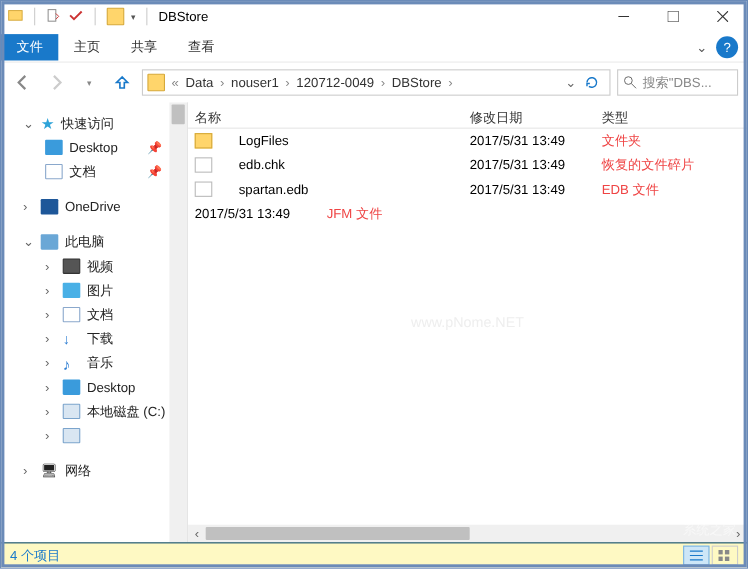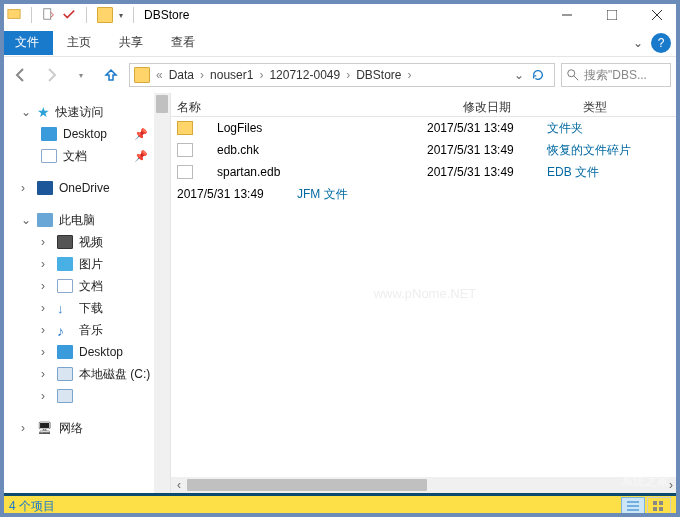--- a/index.html
+++ b/index.html
@@ -59,35 +59,35 @@
 .drive { background: #d9e6f2; border: 1px solid #7ba4cc; }
 .cloud { background: #1e5799; }
 .net { background: transparent; }
 .net::after { content: "🖥"; font-size: 12px; position: absolute; }
 .pin { color: #777; font-size: 11px; margin-left: auto; margin-right: 14px; }
 .tsep { height: 10px; }
 
 .files { flex: 1; position: relative; background: #fff; }
 .fhdr { display: flex; height: 24px; align-items: flex-end; border-bottom: 1px solid #e5e5e5; color: #333; padding-left: 6px; }
 .col-name { width: 250px; }
-.col-date { width: 120px; margin-left: 36px; }
+.col-date { width: 120px; }
 .col-type { flex: 1; }
 .frow { display: flex; height: 22px; align-items: center; padding-left: 6px; }
 .fname { width: 250px; display: flex; align-items: center; gap: 24px; }
 .fdate { width: 120px; color: #000000; }
-.ftype { flex: 1; color: #0369a1; }
+.ftype { flex: 1; color: #ef4444; }
 .ficon { width: 16px; height: 14px; }
 .ffile { background: #fff; border: 1px solid #bbb; }
 .watermark { position: absolute; left: 50%; top: 50%; transform: translate(-50%, -50%); color: #eee; font-size: 13px; pointer-events: none; }
 
 .hscroll { position: absolute; bottom: 0; left: 0; right: 0; height: 16px; background: #f0f0f0; display: flex; align-items: center; }
 .hscroll .arrow { width: 16px; text-align: center; color: #666; }
 .hscroll .thumb { width: 240px; height: 12px; background: #c0c0c0; margin-left: 0; border-radius: 1px; }
 
-.status { position: absolute; bottom: 0; left: 0; right: 0; height: 23px; border-top: 3px solid #0c4a6e; background: #fde047; display: flex; align-items: center; padding: 0 8px; }
+.status { position: absolute; bottom: 0; left: 0; right: 0; height: 23px; border-top: 1px solid #0c4a6e; background: #fef9c3; display: flex; align-items: center; padding: 0 8px; }
 .status-text { color: #1979ca; font-size: 12px; }
 .status-gap { flex: 1; }
 .viewbtn { width: 24px; height: 18px; border: 1px solid #ccc; margin-left: 2px; display: flex; align-items: center; justify-content: center; }
 .viewbtn.active { background: #cde6f7; border-color: #7bb4e0; }
 
 .wmcorner { position: absolute; right: 10px; bottom: 26px; color: #fff; opacity: 0.5; pointer-events: none; }
 
 .frame { position: absolute; inset: 0; border: 3px solid #6b8bb8; pointer-events: none; }
 </style>
 </head>

